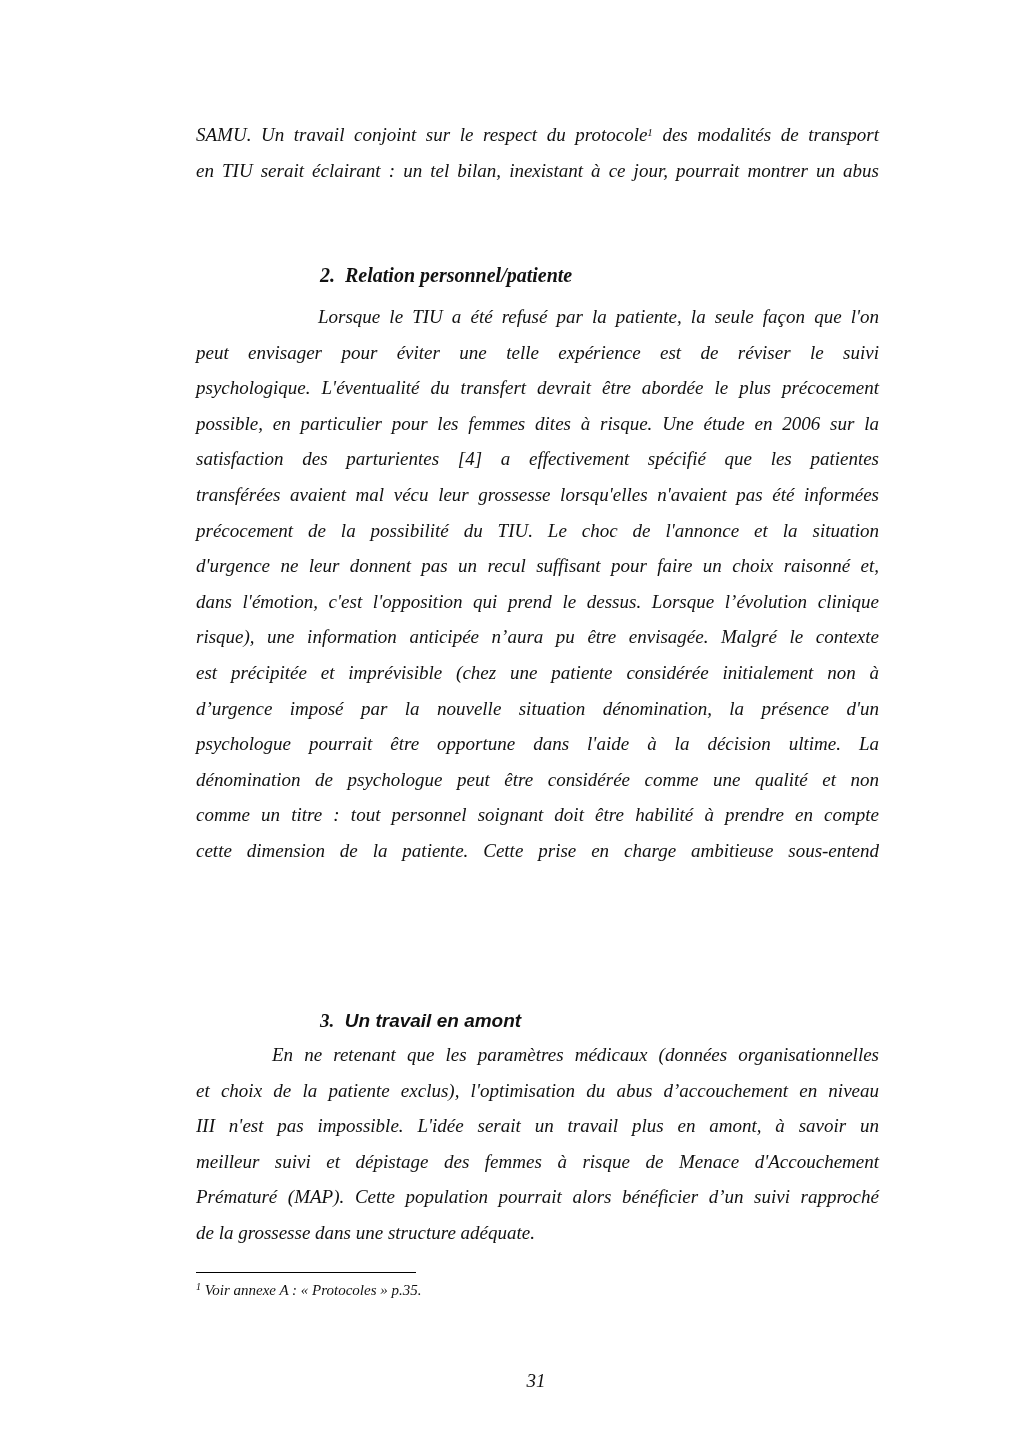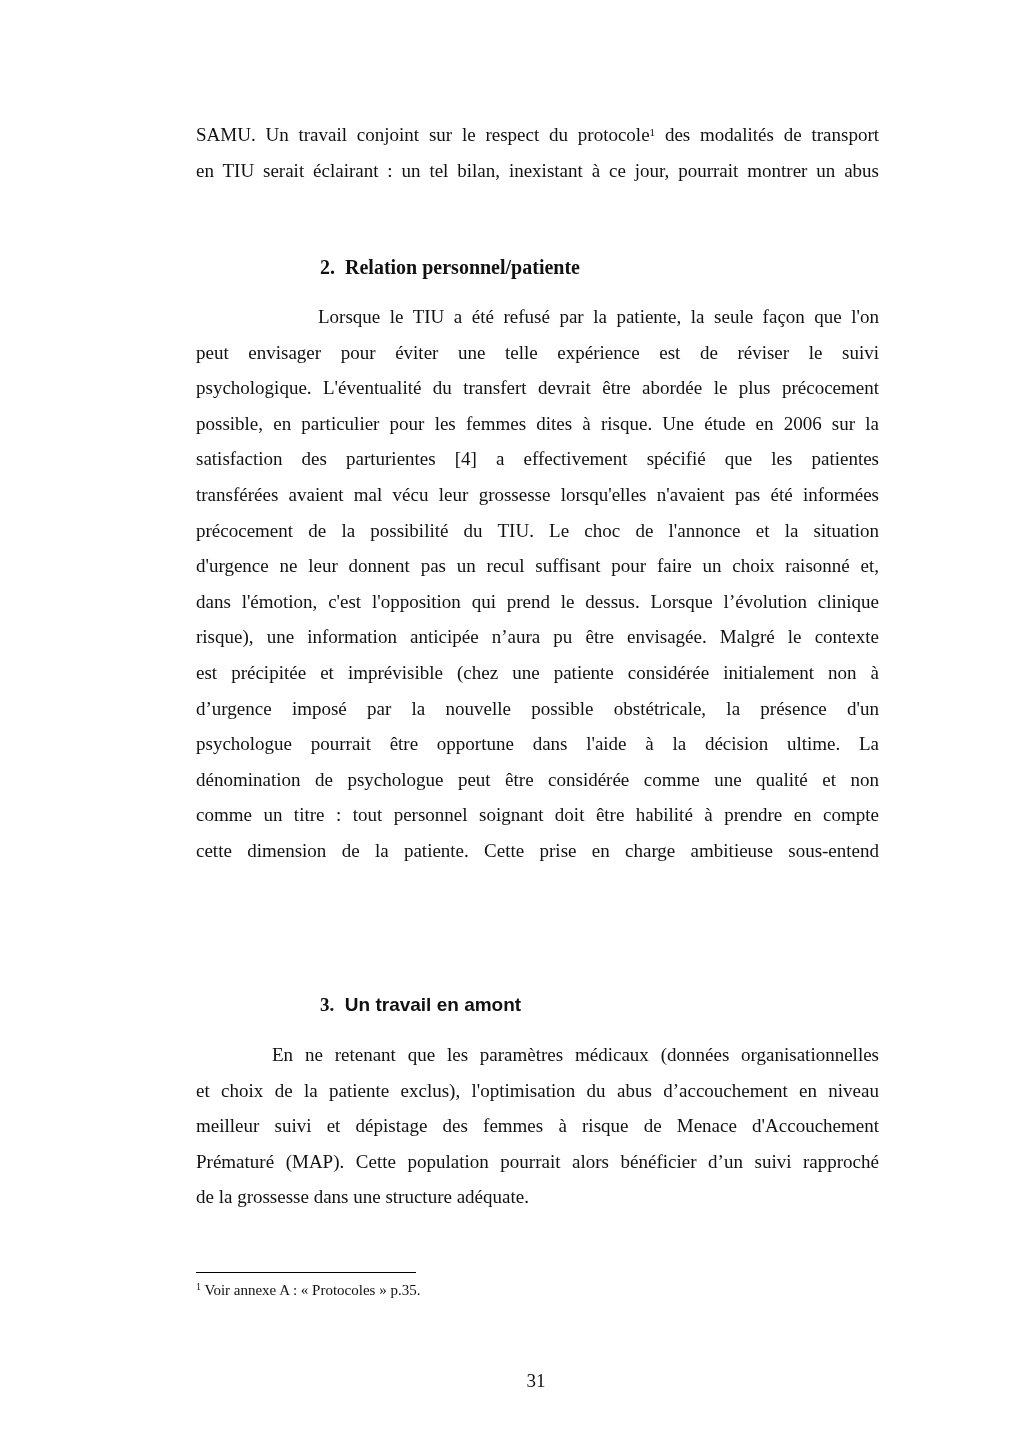--- a/index.html
+++ b/index.html
@@ -1,73 +1,74 @@
 <!DOCTYPE html>
 <html><head>
 <meta charset="utf-8">
 <style>
   html, body { margin: 0; padding: 0; background: #ffffff; }
   body { width: 1024px; height: 1448px; position: relative; overflow: hidden;
          font-family: "Liberation Serif", serif; color: #111; }
-  .page { position: absolute; left: 0; top: 0; width: 1024px; height: 1448px; }
+  .page { position: absolute; left: 0; top: 0; width: 1024px; height: 1448px; font-style: italic; }
   .para { position: absolute; left: 196px; width: 683px; font-size: 19px;
           line-height: 35.6px; text-align: justify; text-align-last: left; }
   .para .line { display: block; height: 35.6px; white-space: nowrap; }
   .just { text-align: justify; text-align-last: justify; }
   .h2 { position: absolute; left: 320px; font-family: "Liberation Serif", serif;
         font-weight: bold; font-size: 20px; }
   .h3 { position: absolute; left: 320px; font-family: "Liberation Sans", sans-serif;
-        font-weight: bold; font-size: 19px; }
+        font-weight: bold; font-size: 19px; margin-top: 16px; }
   .h3 .num { font-family: "Liberation Serif", serif; }
   sup { font-size: 11px; vertical-align: top; position: relative; top: -2px; }
   .fn-rule { position: absolute; left: 196px; top: 1272px; width: 220px; height: 1px; background: #000; }
   .fn { position: absolute; left: 196px; top: 1282px; font-size: 15px; }
   .fn sup { font-size: 10px; top: -1px; }
   .pagenum { position: absolute; left: 0; width: 1072px; top: 1370px; text-align: center; font-size: 19px; }
 </style>
 </head>
 <body>
 
 <div class="page">
 
   <div class="para" style="top:117px;">
     <span class="line just"><span>SAMU. Un travail conjoint sur le respect du protocole</span><sup>1</sup><span> des modalités de transport</span></span>
     <span class="line just">en TIU serait éclairant : un tel bilan, inexistant à ce jour, pourrait montrer un abus</span>
   </div>
 
-  <div class="h2" style="top:256px;">
+  <div class="h2" style="top:264px;">
     <span>2.</span>&nbsp;&nbsp;<span>Relation personnel/patiente</span>
   </div>
 
   <div class="para" style="top:299px;">
     <span class="line just" style="padding-left:122px; box-sizing:border-box;">Lorsque le TIU a été refusé par  la patiente, la seule façon que l'on</span>
     <span class="line just">peut envisager pour éviter une telle expérience est de réviser le suivi</span>
     <span class="line just">psychologique. L'éventualité du transfert devrait être abordée le plus précocement</span>
     <span class="line just">possible, en particulier pour les femmes dites à risque. Une étude en 2006 sur la</span>
     <span class="line just">satisfaction des parturientes [4] a effectivement spécifié que les patientes</span>
     <span class="line just">transférées avaient mal vécu leur grossesse lorsqu'elles n'avaient pas été informées</span>
     <span class="line just">précocement de la possibilité du TIU. Le choc de l'annonce et la situation</span>
     <span class="line just">d'urgence ne leur donnent pas un recul suffisant pour faire un choix raisonné et,</span>
     <span class="line just">dans l'émotion, c'est l'opposition qui prend le dessus. Lorsque l’évolution clinique</span>
     <span class="line just">risque), une information anticipée n’aura pu être envisagée. Malgré le contexte</span>
     <span class="line just">est précipitée et imprévisible (chez une patiente considérée initialement non à</span>
-    <span class="line just">d’urgence imposé par la nouvelle possible obstétricale, la présence d'un</span>
+    <span class="line just">d’urgence imposé par la nouvelle situation dénomination, la présence d'un</span>
     <span class="line just">psychologue pourrait être opportune dans l'aide à la décision ultime. La</span>
     <span class="line just">dénomination de psychologue peut être considérée comme une qualité et non</span>
     <span class="line just">comme un titre : tout personnel soignant doit être habilité  à prendre en compte</span>
     <span class="line just">cette dimension de la patiente. Cette prise en charge ambitieuse sous-entend</span>
   </div>
 
   <div class="h3" style="top:994px;">
     <span class="num">3.</span>&nbsp;&nbsp;<span>Un travail en amont</span>
   </div>
 
   <div class="para" style="top:1037px;">
     <span class="line just" style="padding-left:76px; box-sizing:border-box;">En ne retenant que les paramètres médicaux (données organisationnelles</span>
     <span class="line just">et choix de la patiente exclus), l'optimisation du abus d’accouchement en niveau</span>
+    <span class="line just">III n'est pas impossible. L'idée serait un  travail plus en amont, à savoir un</span>
     <span class="line just">meilleur suivi et dépistage des femmes à risque de Menace d'Accouchement</span>
     <span class="line just">Prématuré (MAP). Cette population pourrait alors bénéficier d’un suivi rapproché</span>
     <span class="line">de la grossesse dans une structure adéquate.</span>
   </div>
 
   <div class="fn-rule"></div>
   <div class="fn">
     <sup>1</sup><span> Voir annexe A : « Protocoles » p.35.</span>
   </div>
 

